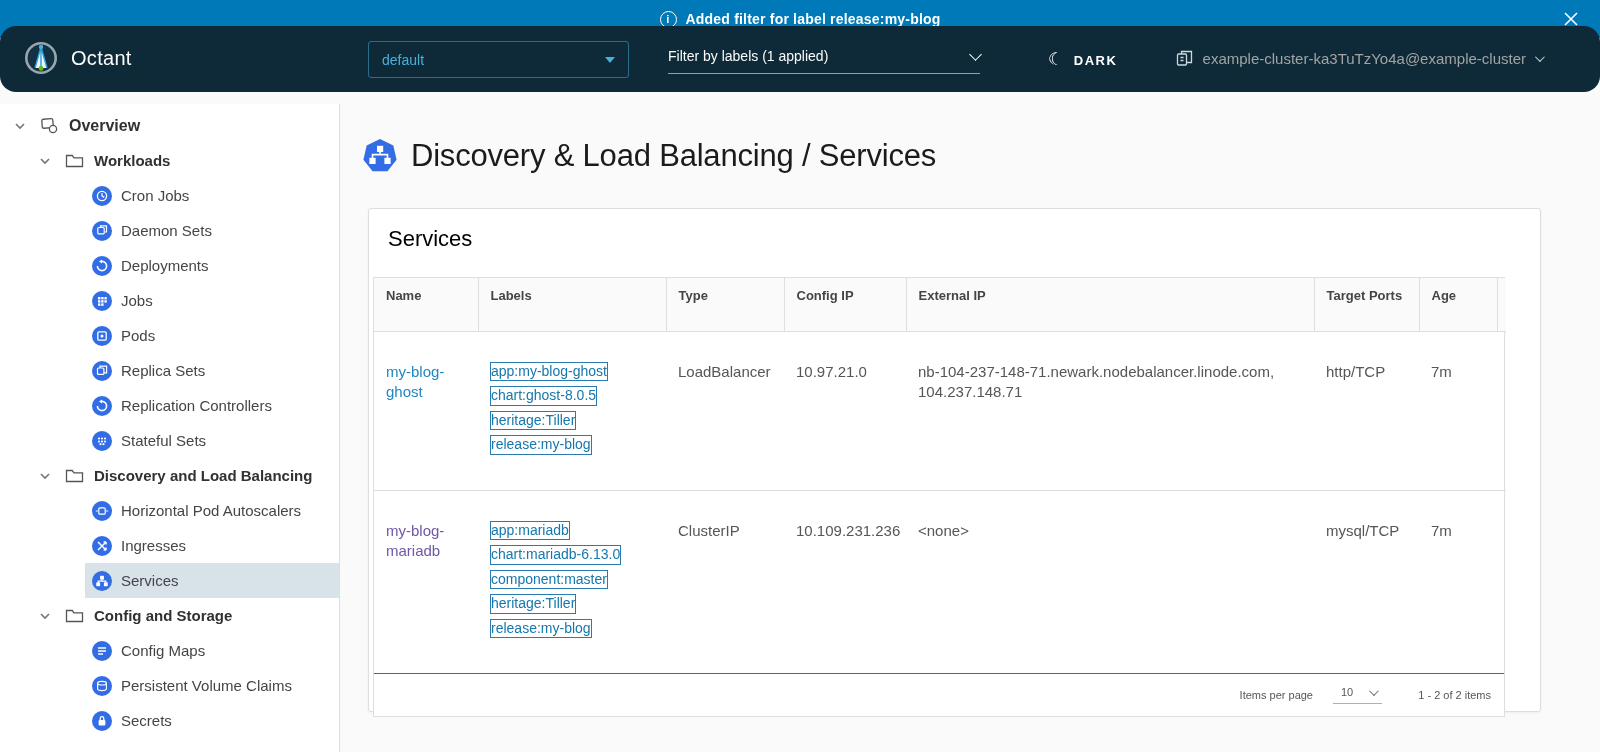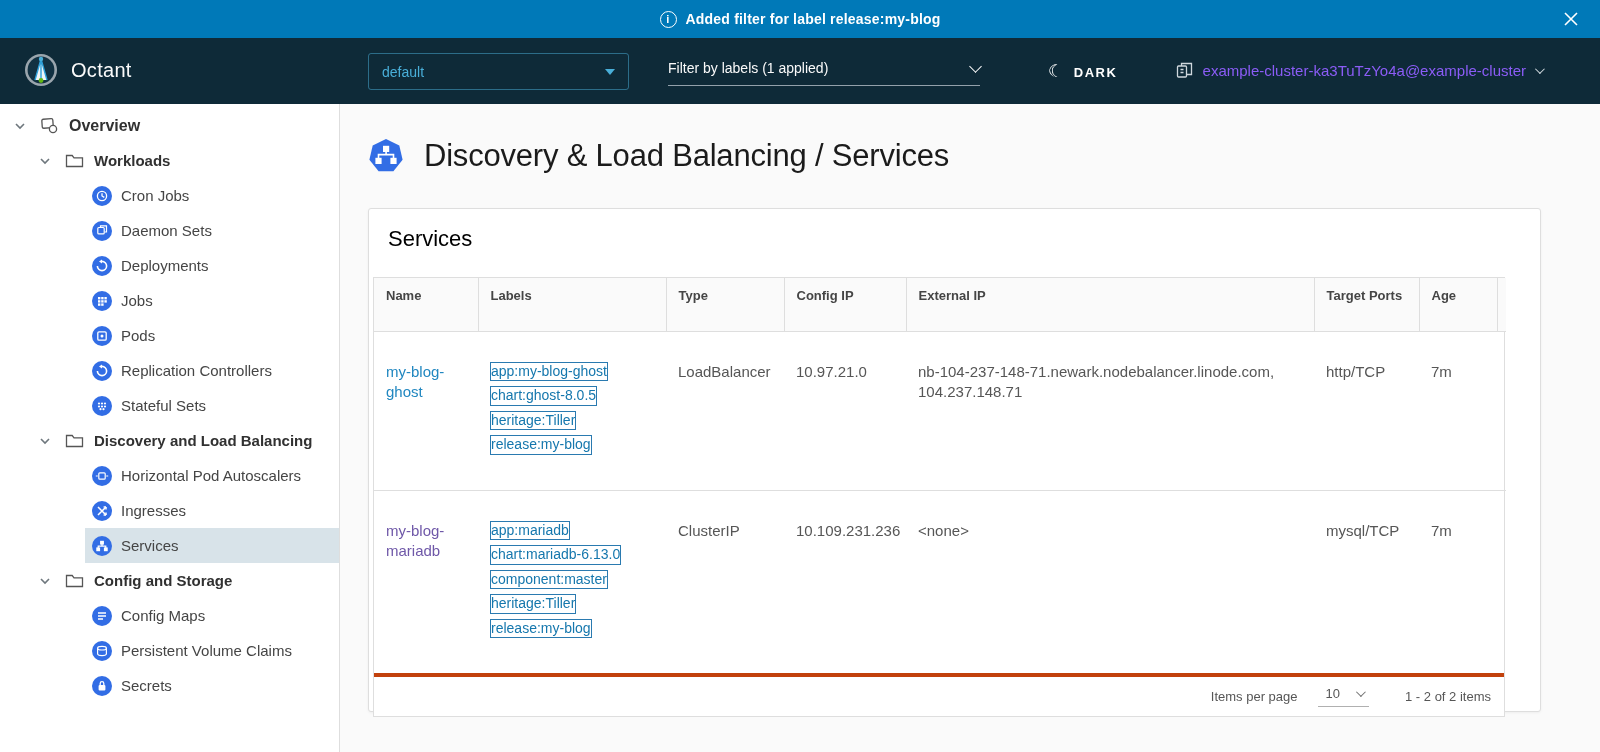--- a/index.html
+++ b/index.html
@@ -18,22 +18,23 @@
     display: inline-flex; align-items: center; justify-content: center;
     font-size: 11px; font-weight: 700; margin-right: 9px; font-style: normal;
   }
   .banner .close-btn {
     position: absolute; right: 20px; top: 10px; width: 18px; height: 18px; cursor: pointer;
     display: flex; align-items: center; justify-content: center;
   }
 
   
   .header {
-    position: absolute; top: 38px; left: 0; width: 1600px; height: 66px;
+    position: absolute; top: 26px; left: 0; width: 1600px; height: 66px;
     background: #0e2a38;
+    border-radius: 16px;
   }
   .brand { position: absolute; left: 24px; top: 15px; display: flex; align-items: center; }
   .brand .app-name { color: #fafafa; font-size: 20px; font-weight: 400; margin-left: 13px; letter-spacing: .3px; }
 
   .ns-select {
     position: absolute; left: 368px; top: 15px; width: 261px; height: 37px;
     border: 1px solid rgba(73,175,217,.5); border-radius: 3px;
     display: flex; align-items: center; padding: 0 13px;
     color: #49afd9; font-size: 14px; cursor: pointer;
   }
@@ -52,21 +53,21 @@
   .chev { width: 9px; height: 9px; border-right: 1.8px solid #fff; border-bottom: 1.8px solid #fff; transform: rotate(45deg); margin-left: auto; margin-top: -4px; }
 
   .theme-toggle {
     position: absolute; left: 1048px; top: 24px; display: flex; align-items: center; gap: 9px;
     color: #fff; font-size: 13px; font-weight: 700; letter-spacing: 1.5px; cursor: pointer;
   }
   .moon { font-family: "DejaVu Sans", sans-serif; font-size: 17px; font-weight: 400; transform: translateY(-1px); }
 
   .context-sel {
     position: absolute; right: 58px; top: 23px; display: flex; align-items: center; gap: 9px;
-    color: #8b5cf6; font-size: 15px; cursor: pointer;
+    color: #a3a3a3; font-size: 15px; cursor: pointer;
   }
   .context-sel .chev2 { width: 7px; height: 7px; border-right: 1.4px solid #cfd8dd; border-bottom: 1.4px solid #cfd8dd; transform: rotate(45deg) translateY(-2px); }
 
   
   .sidebar {
     position: absolute; top: 104px; left: 0; width: 340px; bottom: 0;
     background: #fff; border-right: 1px solid #dedede; padding-top: 4px; overflow: hidden; text-align: center;
   }
   .tree-row { height: 35px; display: flex; align-items: center; font-size: 15px; color: #313131; cursor: pointer; }
   .tree-row .caret { width: 14px; height: 14px; margin-right: 13px; flex: 0 0 auto; }
@@ -74,21 +75,21 @@
   .row-root .tree-ico { margin-right: 10px; }
   .row-group { padding-left: 38px; font-weight: 600; }
   .row-group .tree-ico { margin-right: 10px; }
   .row-item { margin-left: 85px; padding-left: 7px; color: #454545; font-weight: 400; }
   .row-item .res-ico { margin-right: 9px; flex: 0 0 auto; display: flex; }
   .row-item.selected { background: #d8e3e9; }
 
   
   .content { position: absolute; top: 104px; left: 341px; right: 0; bottom: 0; background: #fafafa; }
   .page-title {
-    position: absolute; left: 27px; top: 34px; display: flex; align-items: center; gap: 20px;
+    position: absolute; left: 21px; top: 34px; display: flex; align-items: center; gap: 13px;
     font-size: 31px; font-weight: 400; color: #1b1b1b; letter-spacing: -.2px;
   }
   .card {
     position: absolute; left: 27px; top: 104px; width: 1173px; height: 504px;
     background: #fff; border: 1px solid #dedede; border-radius: 3px;
     box-shadow: 0 1px 3px rgba(0,0,0,.05);
   }
   .card-title { position: absolute; left: 19px; top: 17px; font-size: 22px; font-weight: 400; color: #000; }
 
   .datagrid { position: absolute; left: 4px; top: 68px; width: 1132px; border: 1px solid #dedede; background: #fff; }
@@ -110,23 +111,23 @@
   .name-link.visited { color: #6f58a8; }
 
   .pill {
     display: inline-block; border: 1px solid #2a7ab0; color: #1577ad; background: #fff;
     border-radius: 9px; padding: 4px 10px 5px; font-size: 14px; margin-bottom: 5px; cursor: pointer;
     line-height: 1.25; white-space: nowrap;
   }
   .pill-col .pill { display: table; }
 
   .dg-footer {
-    border-top: 4px solid #c2410c; height: 43px;
+    border-top: 1px solid #c2410c; height: 43px;
     display: flex; align-items: center; justify-content: flex-end;
-    font-size: 13px; color: #565656; padding-right: 13px; background: #fff;
+    font-size: 11px; color: #565656; padding-right: 13px; background: #fff;
   }
   .pp-select {
     display: flex; align-items: center; gap: 16px;
     border-bottom: 1px solid #b0b0b0; padding: 0 6px 5px 8px; margin: 0 36px 0 20px; cursor: pointer;
   }
   .pp-select .chev3 { width: 7px; height: 7px; border-right: 1.4px solid #737373; border-bottom: 1.4px solid #737373; transform: rotate(45deg) translateY(-2px); }
 
   svg { display: block; }
 </style>
 </head>
@@ -266,20 +267,30 @@
   </div>
   <div class="tree-row row-item">
     <span class="res-ico">
         <svg width="20" height="20" viewBox="0 0 20 20">
           <circle cx="10" cy="10" r="10" fill="#326de5"></circle>
           <rect x="5.8" y="5.8" width="8.4" height="8.4" rx="1.2" fill="none" stroke="#fff" stroke-width="1.3"></rect>
           <circle cx="10" cy="10" r="1.5" fill="#fff"></circle>
         </svg>
       </span>
     <span>Pods</span>
+  </div>
+  <div class="tree-row row-item">
+    <span class="res-ico">
+        <svg width="20" height="20" viewBox="0 0 20 20">
+          <circle cx="10" cy="10" r="10" fill="#326de5"></circle>
+          <rect x="5.5" y="7" width="6.4" height="6.4" rx="1" fill="none" stroke="#fff" stroke-width="1.2"></rect>
+          <path d="M8 7 V5.2 H14.6 V11.8 H11.9" stroke="#fff" stroke-width="1.2" fill="none"></path>
+        </svg>
+      </span>
+    <span>Replica Sets</span>
   </div>
   <div class="tree-row row-item">
     <span class="res-ico">
         <svg width="20" height="20" viewBox="0 0 20 20">
           <circle cx="10" cy="10" r="10" fill="#326de5"></circle>
           <path d="M10 5.4 A4.6 4.6 0 1 1 5.4 10" stroke="#fff" stroke-width="1.6" fill="none"></path>
           <path d="M10 3.4 L10 7.4 L7 5.4 Z" fill="#fff"></path>
         </svg>
       </span>
     <span>Replication Controllers</span>

